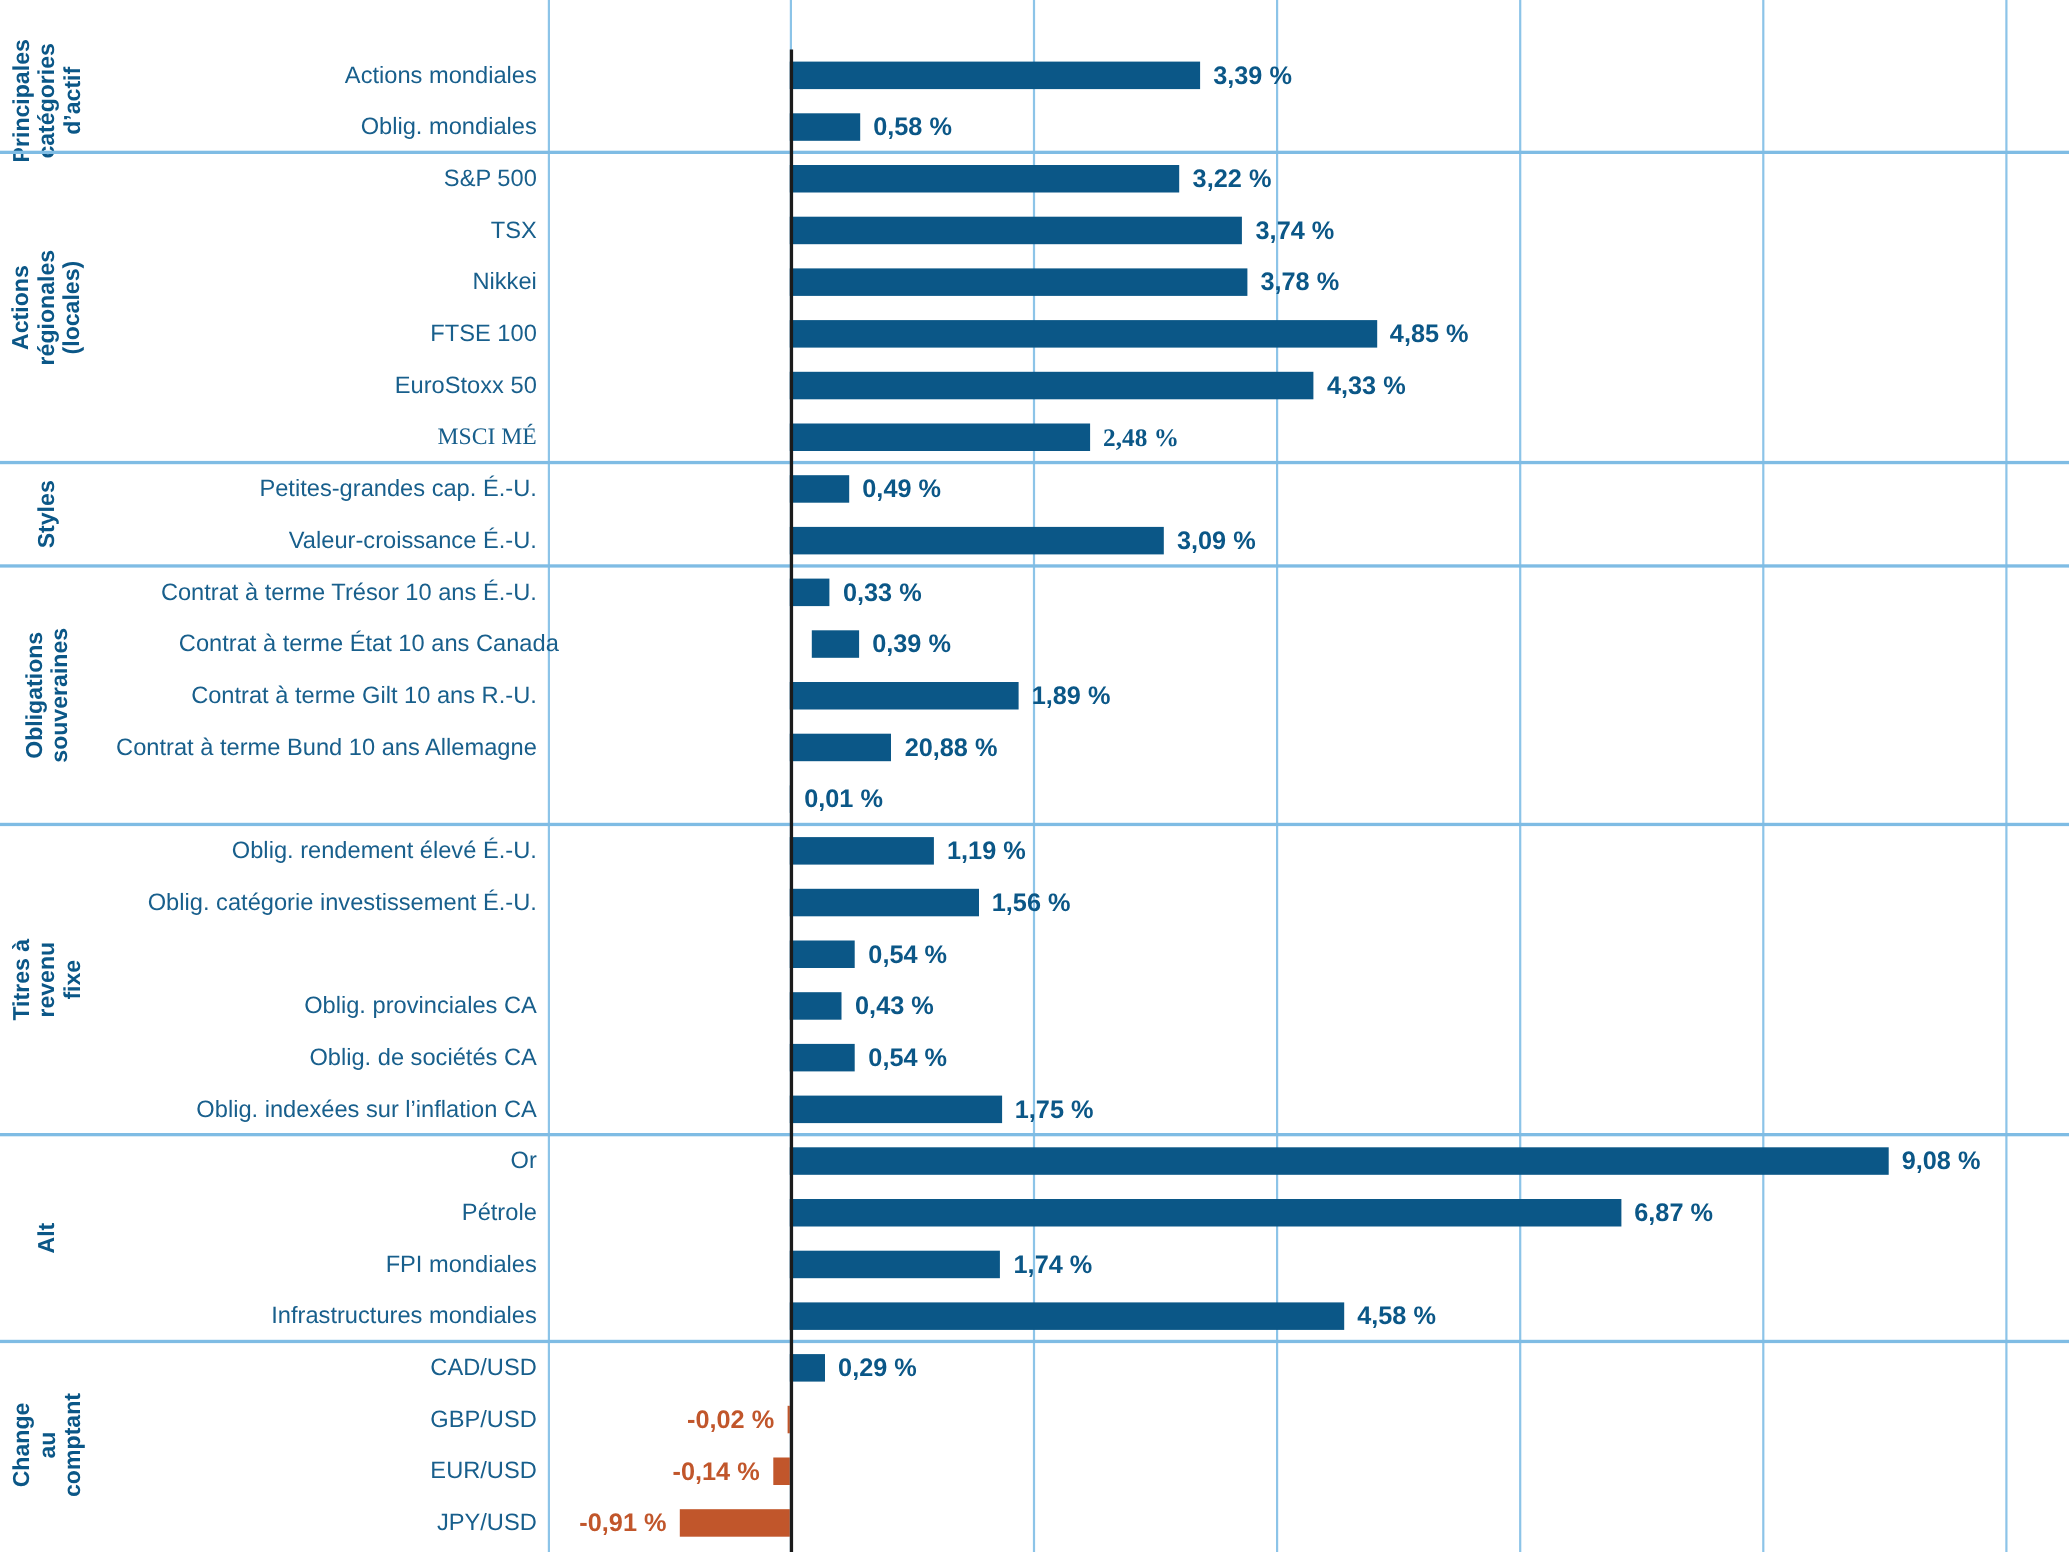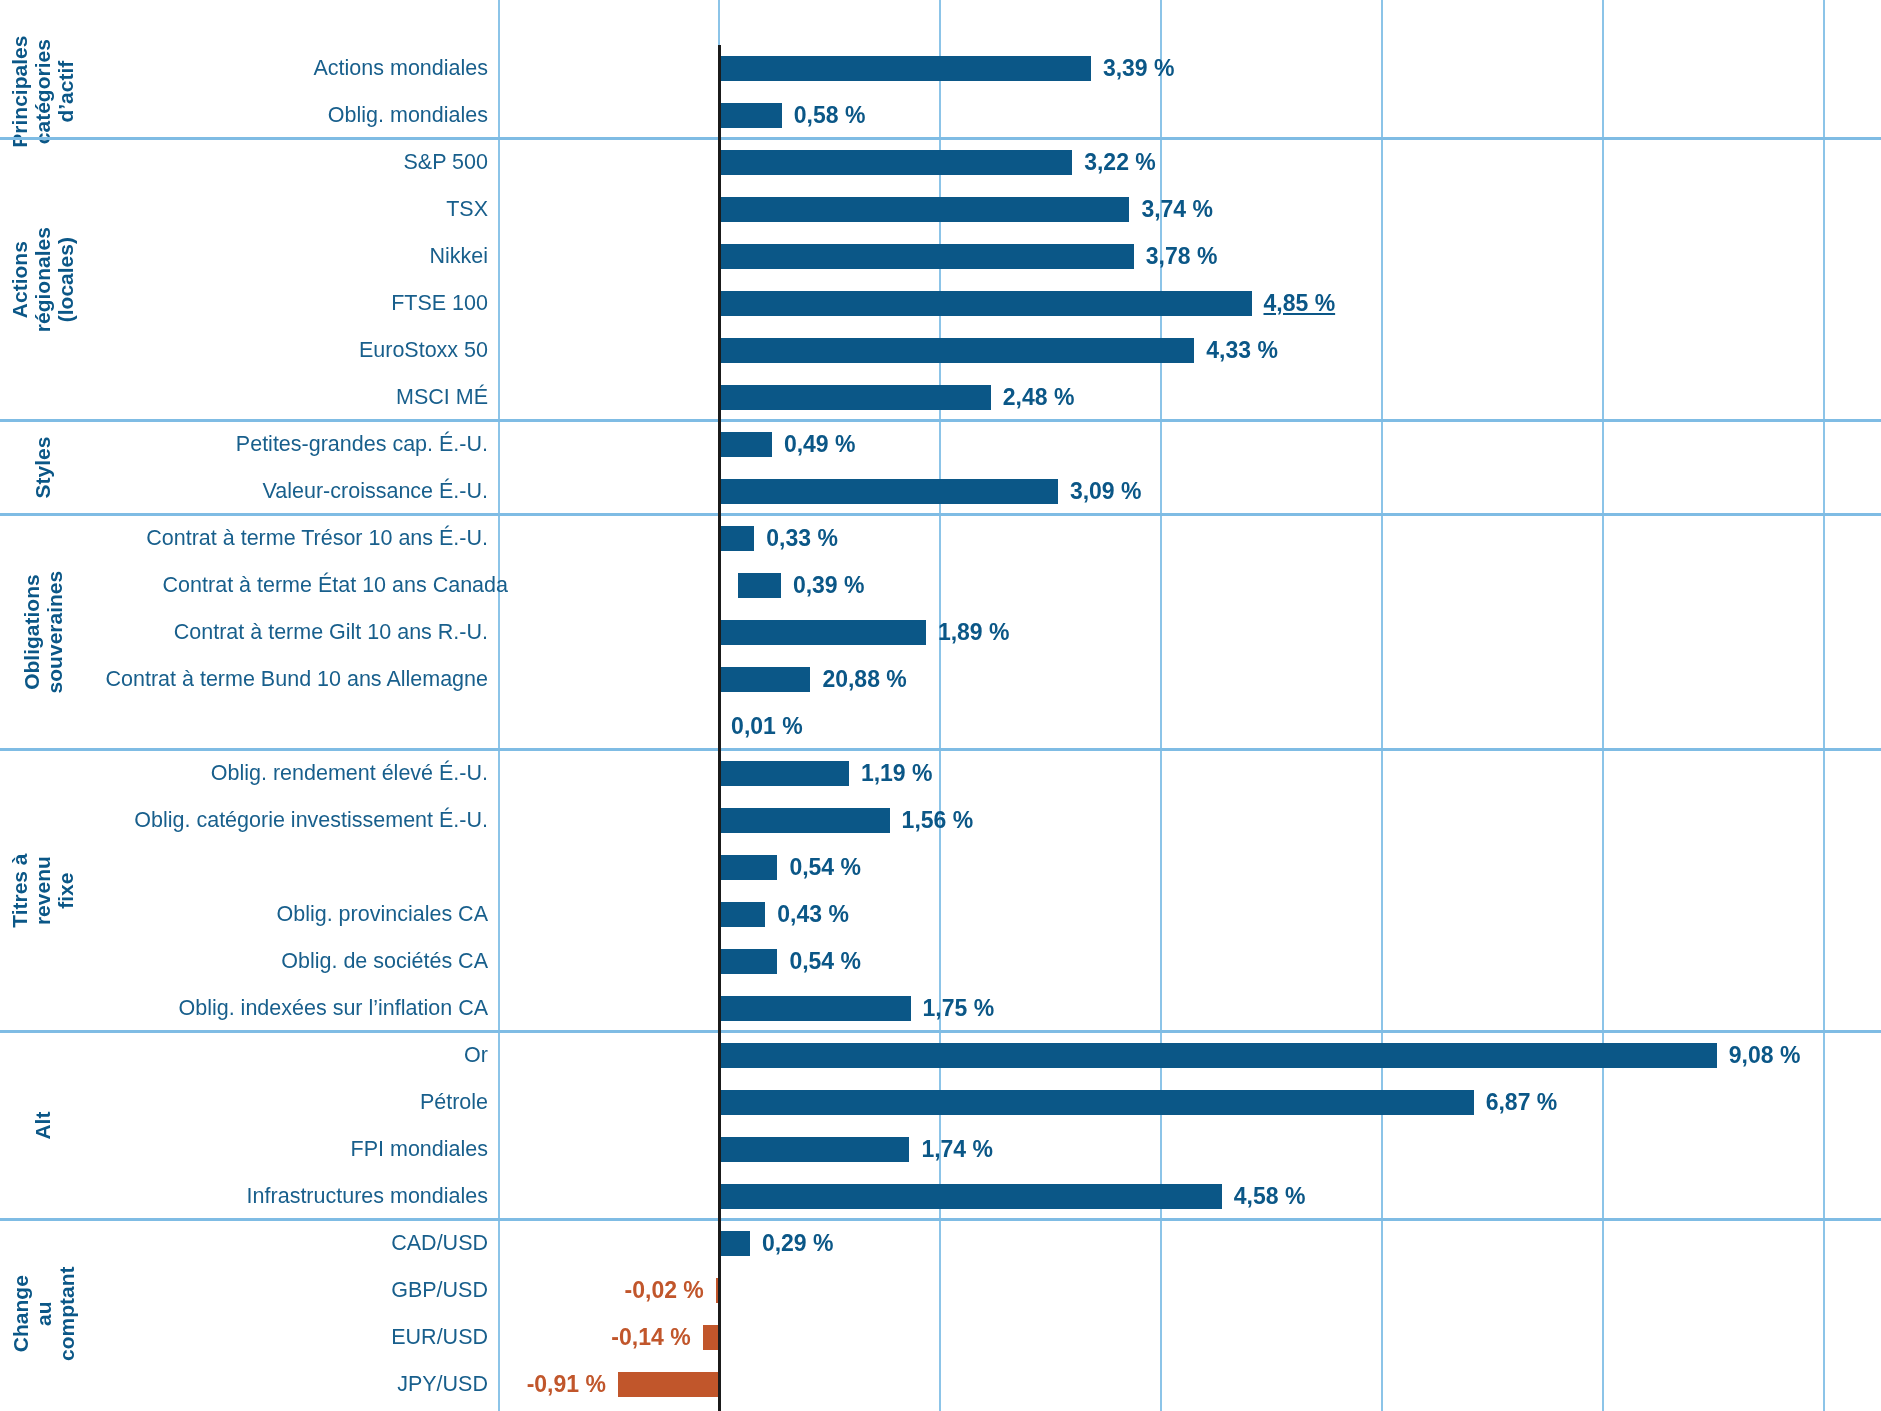--- a/index.html
+++ b/index.html
@@ -137,28 +137,28 @@
       <div class="val pos" style="left: 1141.4px;">3,74 %</div>
     </div>
     <div class="row" style="top: 233px;">
       <div class="row-label">Nikkei</div>
       <div class="bar pos" style="width: 415.8px; left: 718px;"></div>
       <div class="val pos" style="left: 1145.8px;">3,78 %</div>
     </div>
     <div class="row" style="top: 280px;">
       <div class="row-label">FTSE 100</div>
       <div class="bar pos" style="width: 533.5px; left: 718px;"></div>
-      <div class="val pos" style="left: 1263.5px; text-decoration: underline;">4,85 %</div>
+      <div class="val pos" style="left: 1263.5px;">4,85 %</div>
     </div>
     <div class="row" style="top: 327px;">
       <div class="row-label">EuroStoxx 50</div>
       <div class="bar pos" style="width: 476.3px; left: 718px;"></div>
       <div class="val pos" style="left: 1206.3px;">4,33 %</div>
     </div>
-    <div class="row" style="top: 374px;">
+    <div class="row" style="top: 374px; font-family: Liberation Serif, serif;">
       <div class="row-label">MSCI MÉ</div>
       <div class="bar pos" style="width: 272.8px; left: 718px;"></div>
       <div class="val pos" style="left: 1002.8px;">2,48 %</div>
     </div>
     <div class="hsep" style="top: 419px;"></div>
     <div class="band-label" style="top: 421px; height: 94px;">
       <span>Styles</span>
     </div>
     <div class="row" style="top: 421px;">
       <div class="row-label">Petites-grandes cap. É.-U.</div>

